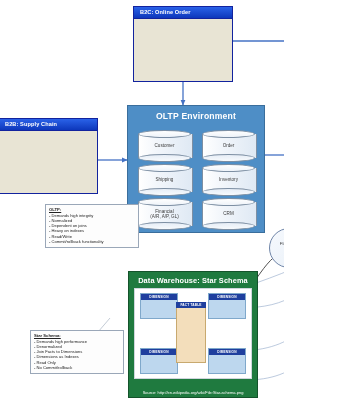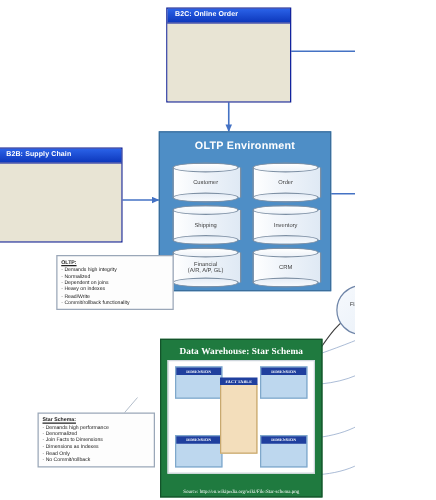--- a/index.html
+++ b/index.html
@@ -307,21 +307,21 @@
     <ul>
       <li>Demands high performance</li>
       <li>Denormalized</li>
       <li>Join Facts to Dimensions</li>
       <li>Dimensions as Indexes</li>
       <li>Read Only</li>
       <li>No Commit/rollback</li>
     </ul>
   </div>
 
-  <div class="abs" id="dw-panel" style="left:128px;top:271px;width:130px;height:127px;font-family:Liberation Serif, serif;">
+  <div class="abs" id="dw-panel" style="left:128px;top:271px;width:130px;height:127px;">
     <div id="dw-title">Data Warehouse: Star Schema</div>
 
     <div id="dw-inner" style="top:16px;bottom:18px;">
 
       <div class="dimbox" style="left:5px;top:4px;width:36px;height:24px;">
         <div class="dim-head">DIMENSION</div>
       </div>
 
       <div class="dimbox" style="right:5px;top:4px;width:36px;height:24px;">
         <div class="dim-head">DIMENSION</div>

